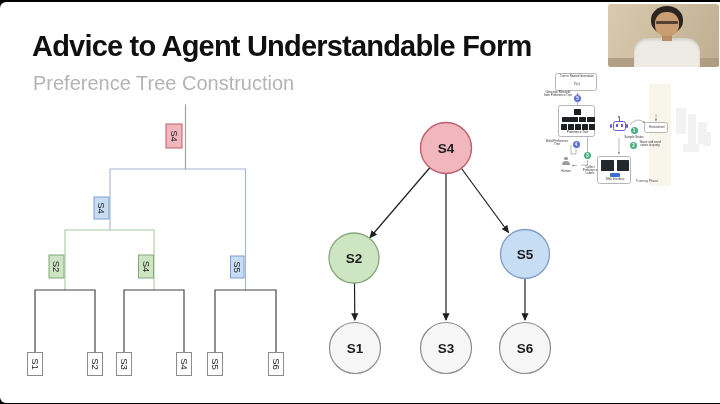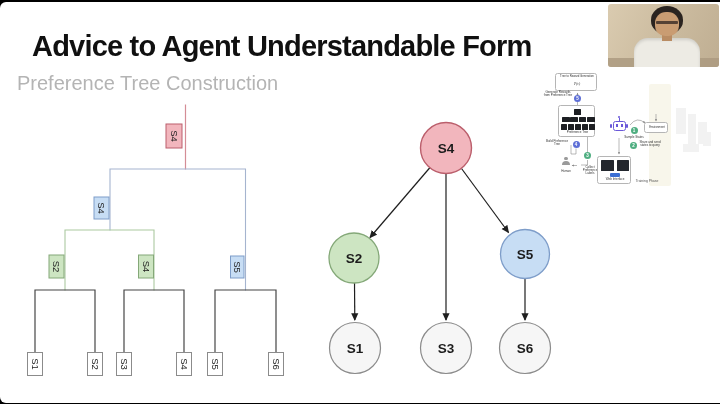--- a/index.html
+++ b/index.html
@@ -3,21 +3,21 @@
 <meta charset="utf-8">
 <style>
   html,body{margin:0;padding:0;background:#000;}
   #stage{position:relative;width:720px;height:404px;background:#000;overflow:hidden;
          font-family:"Liberation Sans","DejaVu Sans",sans-serif;}
   #slide{position:absolute;left:0;top:1.5px;right:0;bottom:1px;background:#fff;
          border-radius:6px 0 0 6px;overflow:hidden;padding-left:26px;}
   
   .title{position:absolute;left:32px;top:28px;font-size:29px;font-weight:800;
          letter-spacing:-0.8px;color:#101010;white-space:nowrap;}
-  .subtitle{position:absolute;left:17px;top:70px;font-size:20px;font-weight:400;
+  .subtitle{position:absolute;left:33px;top:70px;font-size:20px;font-weight:400;
          color:var(--subtitle-gray,#b4b4b4);white-space:nowrap;}
   
   #scene{position:absolute;left:0;top:0;width:720px;height:404px;z-index:1;}
   svg text{font-family:"Liberation Sans","DejaVu Sans",sans-serif;}
   .dlabel{font-size:9.5px;fill:#222;}
   .clabel{font-size:13.5px;font-weight:600;fill:#1c1c1c;}
   
   .webcam{position:absolute;left:608px;top:2px;width:111px;height:63px;z-index:3;
           border-radius:3px;overflow:hidden;
           background:linear-gradient(115deg,#dacbb0 0%,#cdbda1 45%,#bfae92 100%);}

